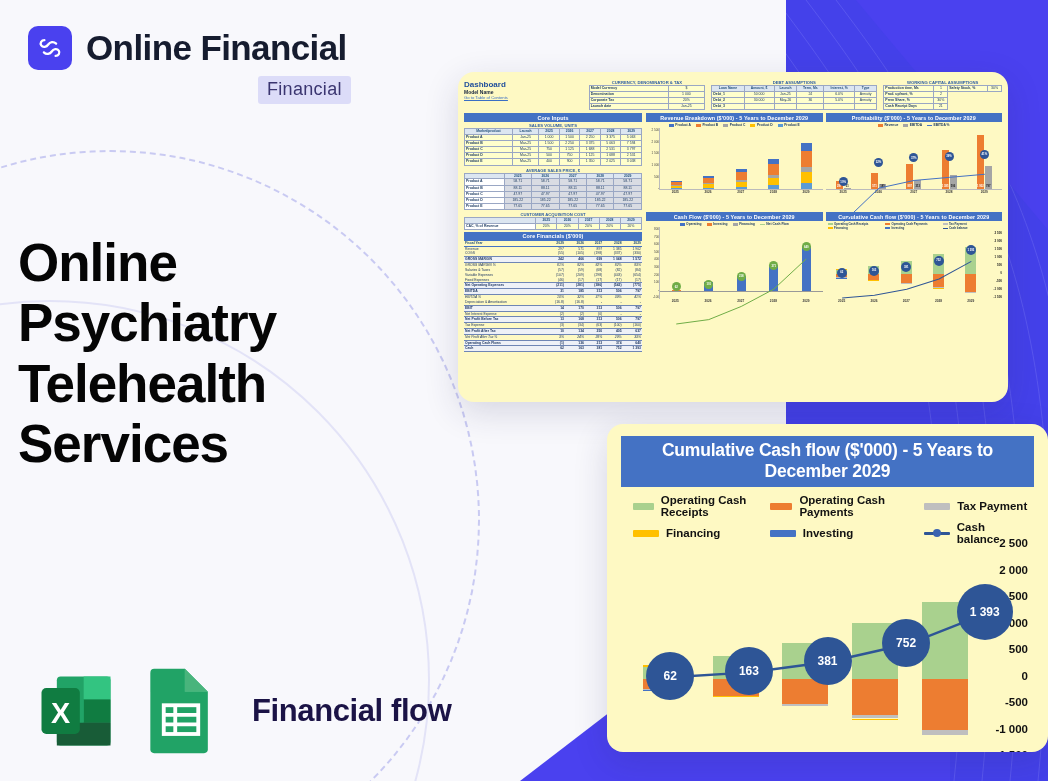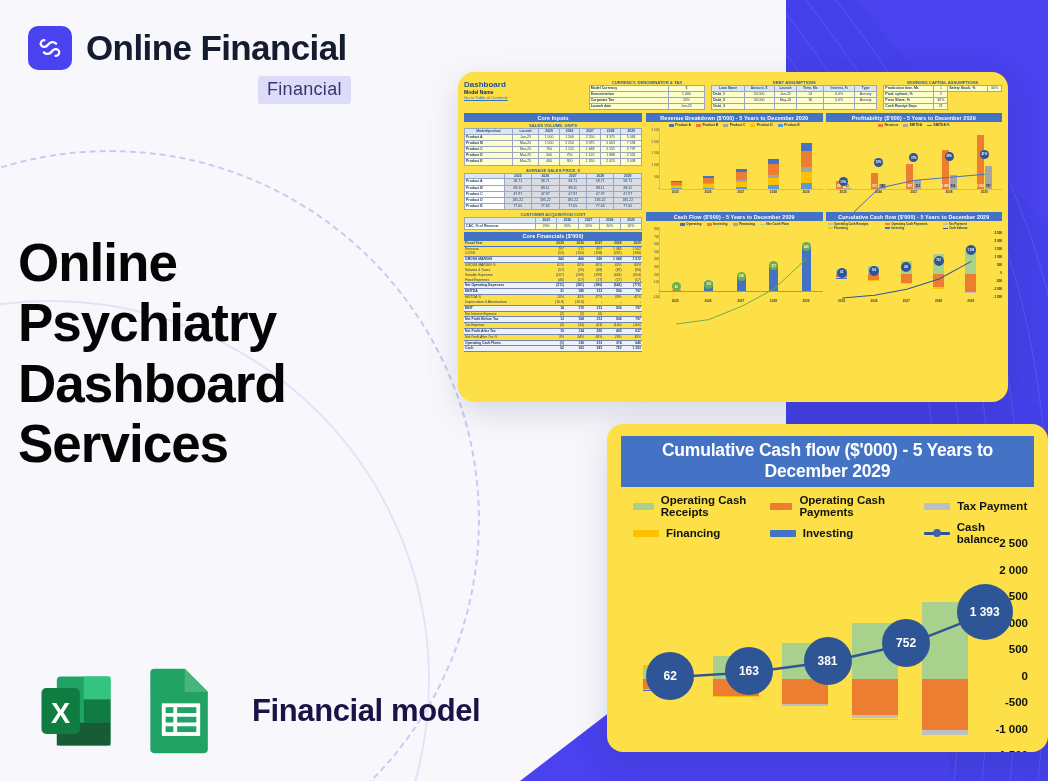--- a/index.html
+++ b/index.html
@@ -63,21 +63,21 @@
     position:absolute; left:18px; top:233px; width:380px;
     font-size:53px; line-height:1.14; font-weight:bold; color:#050505;
     letter-spacing:-1px;
   }
 
   .footer-row{ position:absolute; left:30px; top:665px; display:flex; align-items:center; gap:20px; }
   .fm-label{ font-size:31px; font-weight:bold; color:#1b1346; letter-spacing:-0.4px; margin-left:12px;}
 
   
   .card{
-    position:absolute; background:#fde047; border-radius:16px;
+    position:absolute; background:#fef9c3; border-radius:16px;
     box-shadow:0 10px 34px rgba(40,40,90,.16);
     overflow:hidden;
   }
   #dashboard-card{ left:458px; top:72px; width:550px; height:330px; padding:8px 6px; }
   #cashflow-card { left:607px; top:424px; width:441px; height:328px; padding:12px 14px; }
 
   
   .xl { font-family:"Liberation Sans", sans-serif; font-size:3.6px; color:#1f3864; }
   .xl-title{ color:#1f4e9c; font-weight:bold; font-size:8px; }
   .xl-sub{ color:#16243f; font-weight:bold; font-size:5px; }
@@ -158,21 +158,21 @@
   <div class="logo-mark">
     <svg width="28" height="28" viewBox="0 0 32 32">
       <path d="M23 11c-3-3-7-2-9 1s-6 4-8 1c-1.8-2.7.3-6 3.6-6" fill="none" stroke="#fff" stroke-width="2.6" stroke-linecap="round"></path>
       <path d="M9 21c3 3 7 2 9-1s6-4 8-1c1.8 2.7-.3 6-3.6 6" fill="none" stroke="#fff" stroke-width="2.6" stroke-linecap="round"></path>
     </svg>
   </div>
   <div class="logo-text">Online Financial</div>
 </div>
 <div class="projection-badge">Financial</div>
 
-<h1 class="headline">Online Psychiatry Dashboard Services</h1>
+<h1 class="headline">Online Psychiatry Telehealth Services</h1>
 
 <div class="footer-row">
   <svg width="92" height="92" viewBox="0 0 48 48">
     <rect x="14" y="6" width="28" height="36" rx="2" fill="#21a366"></rect>
     <rect x="28" y="6" width="14" height="12" fill="#33c481"></rect>
     <rect x="28" y="18" width="14" height="12" fill="#107c41"></rect>
     <rect x="14" y="30" width="28" height="12" fill="#185c37"></rect>
     <rect x="14" y="18" width="14" height="12" fill="#21a366"></rect>
     <rect x="6" y="12" width="20" height="24" rx="2.5" fill="#107c41"></rect>
     <text x="16" y="30" font-family="Liberation Sans, sans-serif" font-size="15" font-weight="bold" fill="#fff" text-anchor="middle">X</text>
@@ -181,21 +181,21 @@
     <path d="M4 4a2 2 0 0 1 2-2h16l12 12v30a2 2 0 0 1-2 2H6a2 2 0 0 1-2-2z" fill="#21a366"></path>
     <path d="M22 2l12 12H22z" fill="#6fdfa8"></path>
     <path d="M22 14h12L22 2z" fill="#1a8048" opacity=".45"></path>
     <g fill="none" stroke="#fff" stroke-width="2">
       <rect x="11" y="21" width="18" height="15"></rect>
       <line x1="11" y1="26" x2="29" y2="26"></line>
       <line x1="11" y1="31" x2="29" y2="31"></line>
       <line x1="17" y1="21" x2="17" y2="36"></line>
     </g>
   </svg>
-  <div class="fm-label">Financial model</div>
+  <div class="fm-label">Financial flow</div>
 </div>
 
 <div class="card" id="dashboard-card">
   <div class="xl" style="position:relative;width:100%;height:100%;">
 
     <div style="display:flex;gap:6px;">
       <div style="width:120px;">
         <div class="xl-title">Dashboard</div>
         <div class="xl-sub">Model Name</div>
         <div class="xl-link">Go to Table of Contents</div>

